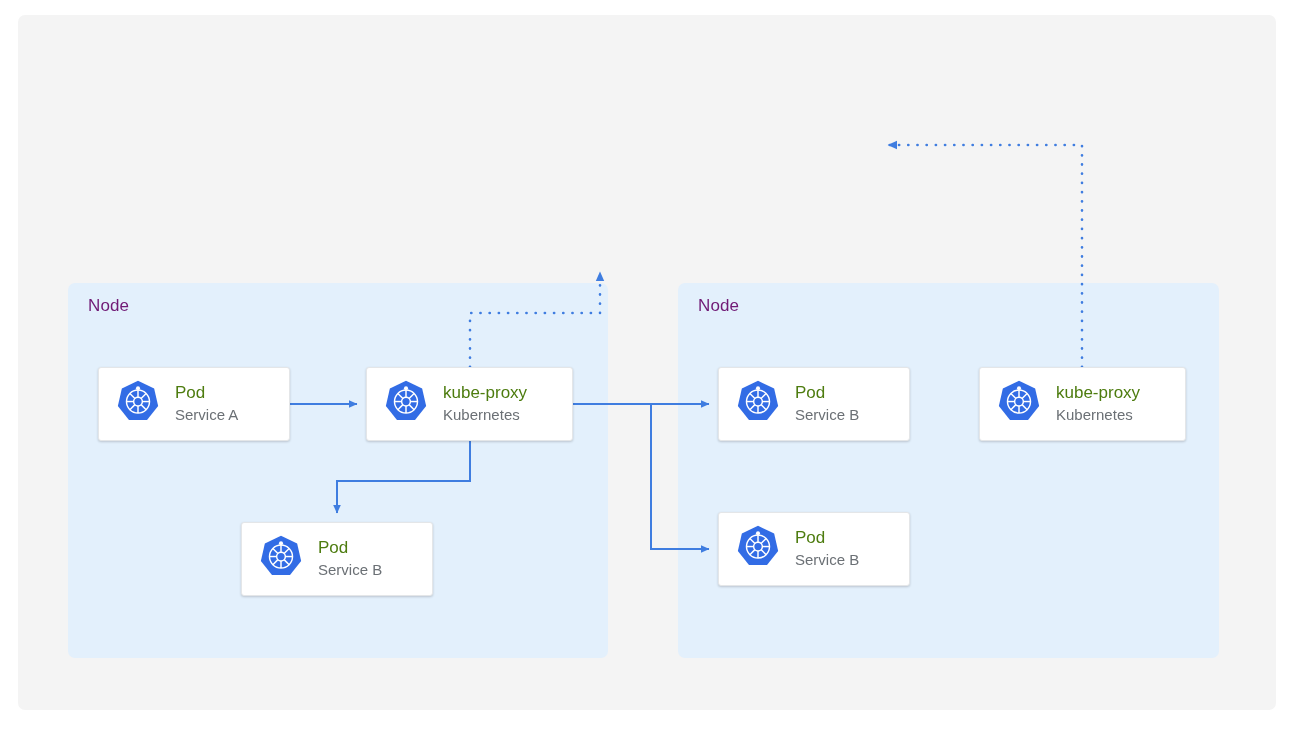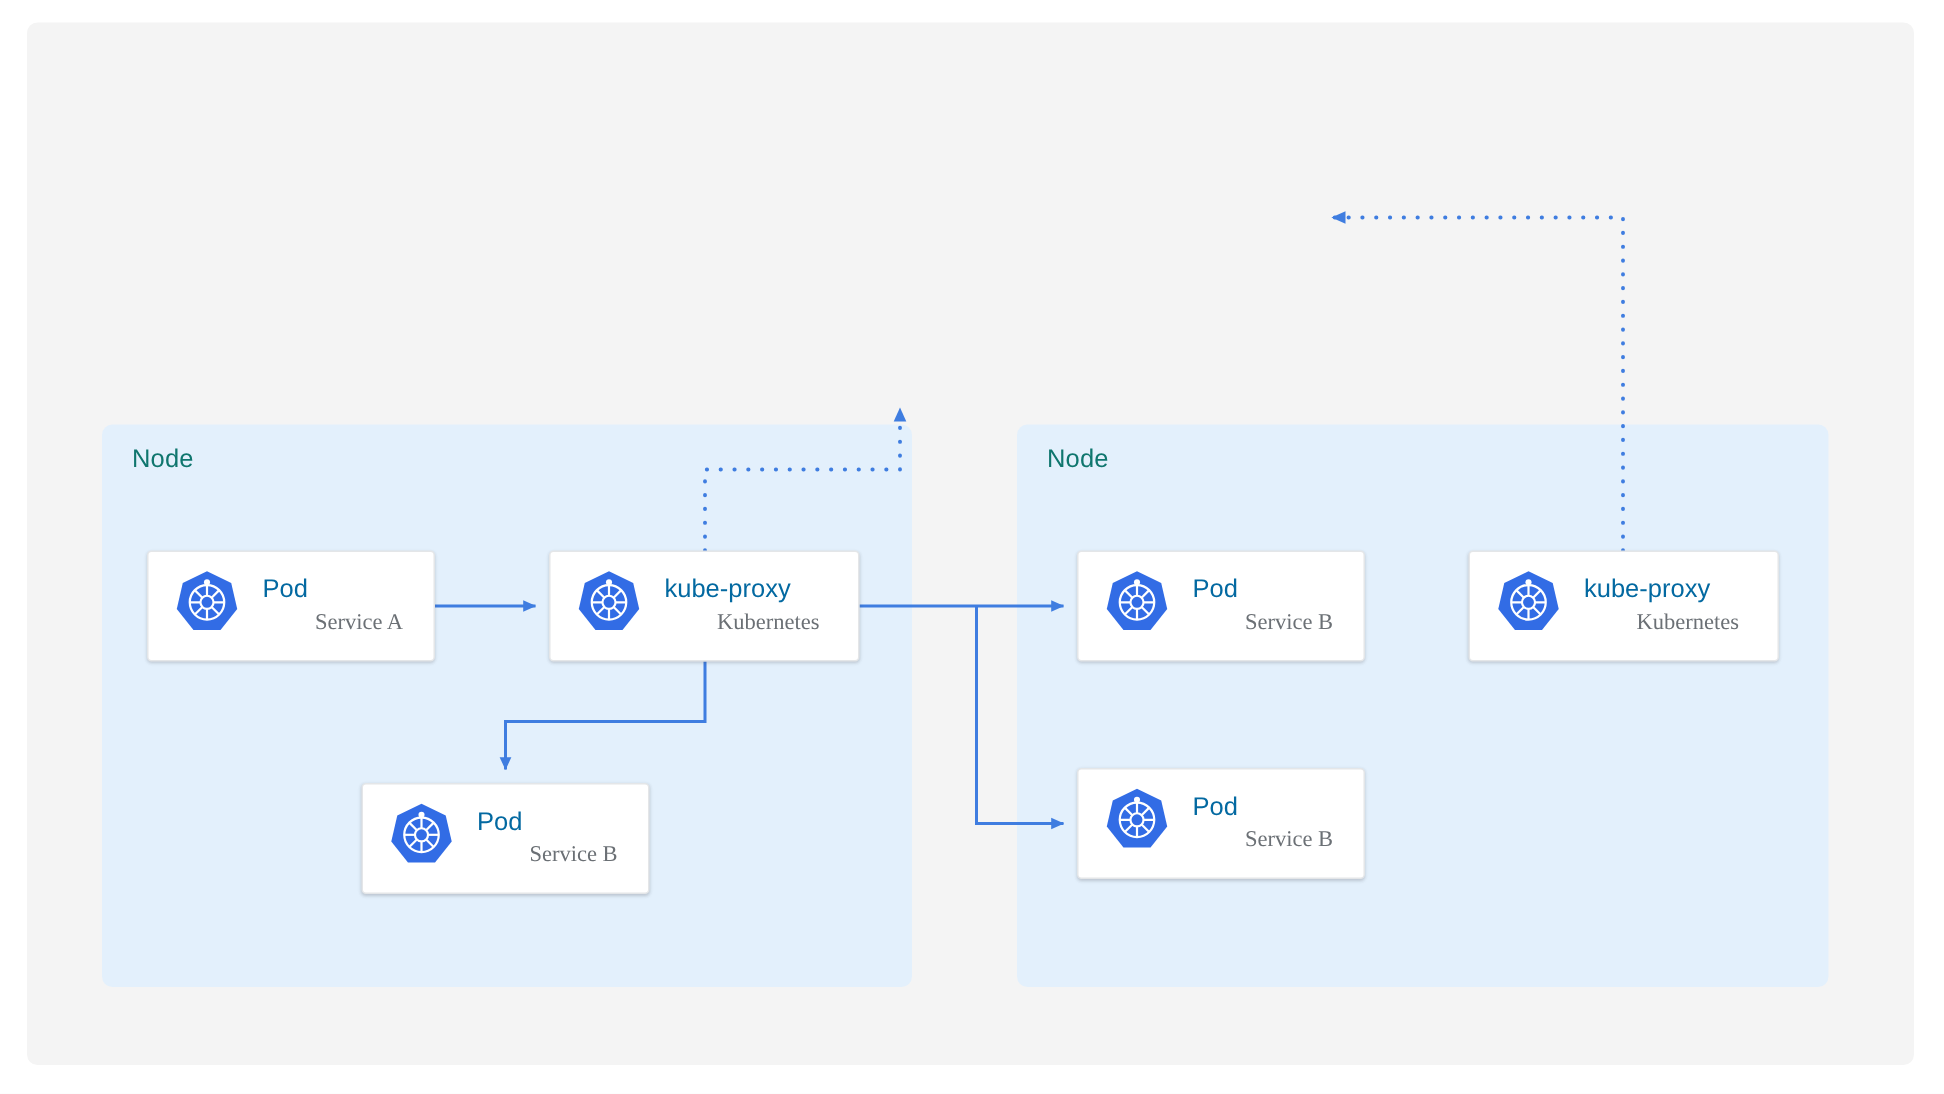--- a/index.html
+++ b/index.html
@@ -38,21 +38,21 @@
     border-radius: 7px;
   }
   .node-left  { left: 68px;  top: 283px; width: 540px; height: 375px; }
   .node-right { left: 678px; top: 283px; width: 541px; height: 375px; }
 
   .node-label {
     position: absolute;
     left: 20px;
     top: 13px;
     font-size: 17px;
-    color: #0f766e;
+    color: #701a75;
     font-family: "Liberation Sans", sans-serif;
     letter-spacing: 0.1px;
   }
 
   
   .card {
     position: absolute;
     background: #ffffff;
     border: 1px solid #e4e6e8;
     border-radius: 3px;
@@ -67,31 +67,30 @@
     margin-right: 14px;
   }
   .card .card-text {
     display: flex;
     flex-direction: column;
     justify-content: center;
     line-height: 1.22;
   }
   .card-title {
     font-size: 17px;
-    color: #0369a1;
+    color: #4d7c0f;
     font-family: "Liberation Sans", sans-serif;
     white-space: nowrap;
   }
   .card-sub {
     font-size: 15px;
     color: #6b7075;
-    font-family: Liberation Serif, serif;
+    font-family: Liberation Sans, sans-serif;
     white-space: nowrap;
     margin-top: 2px;
-    margin-left: 35px;
   }
 
   
   .pod-a        { left: 98px;  top: 367px; width: 192px; height: 74px; }
   .kubeproxy-l  { left: 366px; top: 367px; width: 207px; height: 74px; }
   .pod-b-left   { left: 241px; top: 522px; width: 192px; height: 74px; }
   .pod-b-r1     { left: 718px; top: 367px; width: 192px; height: 74px; }
   .pod-b-r2     { left: 718px; top: 512px; width: 192px; height: 74px; }
   .kubeproxy-r  { left: 979px; top: 367px; width: 207px; height: 74px; }
 

